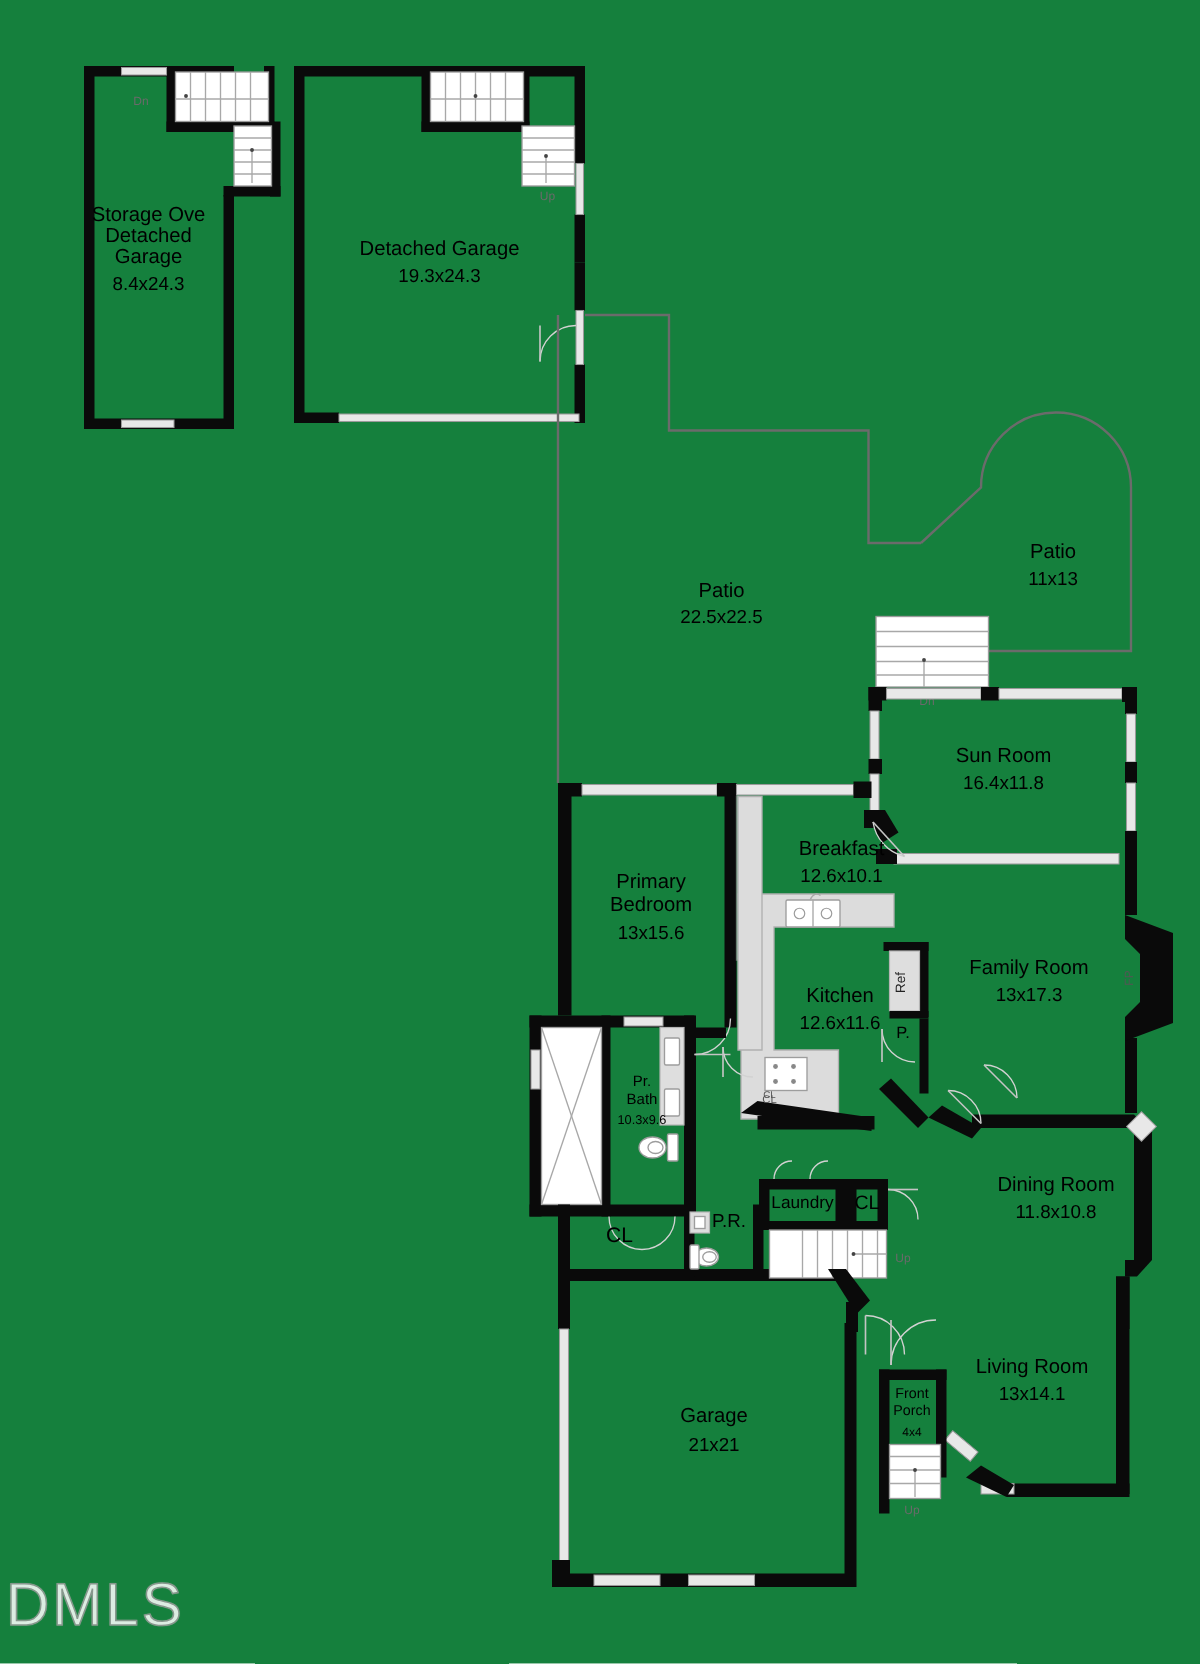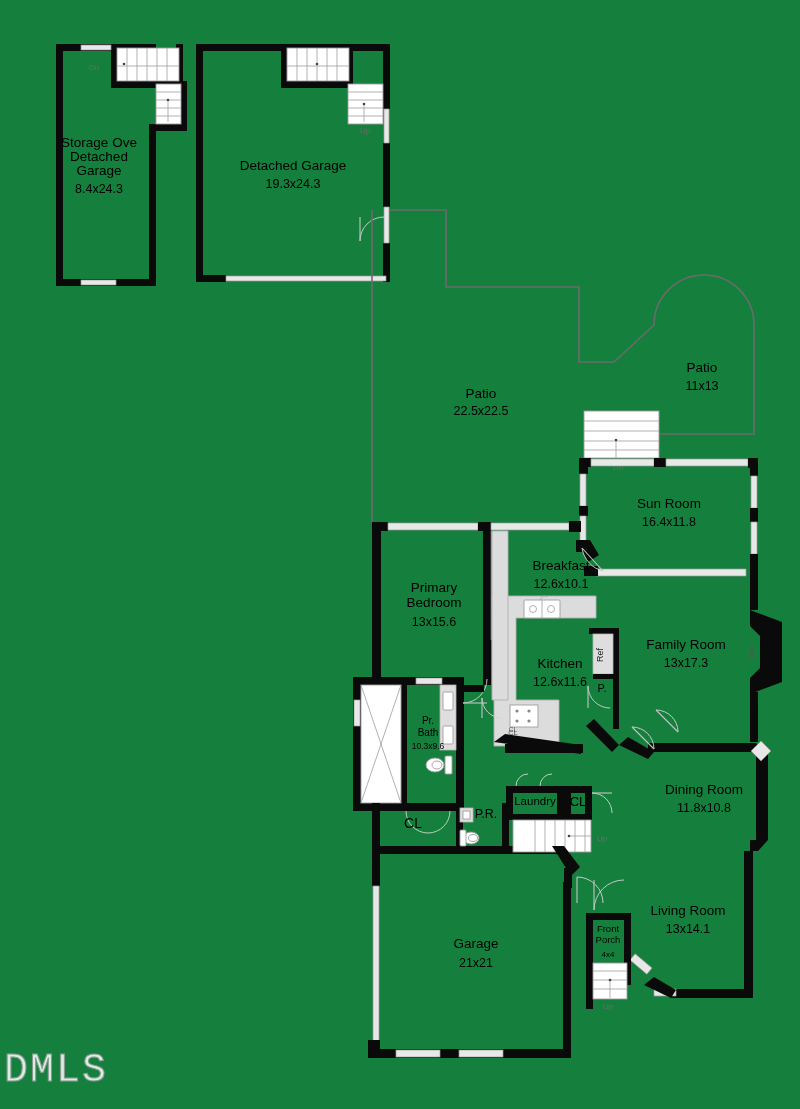--- a/index.html
+++ b/index.html
@@ -75,21 +75,21 @@
   .lbl-dir {
     font-family: "Liberation Sans", sans-serif;
     font-size: 8px;
     fill: #6a6a6a;
     text-anchor: middle;
   }
   .watermark {
     position: absolute;
     left: 4px;
     bottom: 16px;
-    font-family: Liberation Mono, monospace;
+    font-family: Liberation Sans, sans-serif;
     font-size: 40px;
     letter-spacing: 2px;
     color: #ffffff;
     -webkit-text-stroke: 1px #9c9c9c;
     text-shadow: 0 0 1px #bdbdbd;
     opacity: 0.85;
     user-select: none;
   }
 </style>
 </head>

